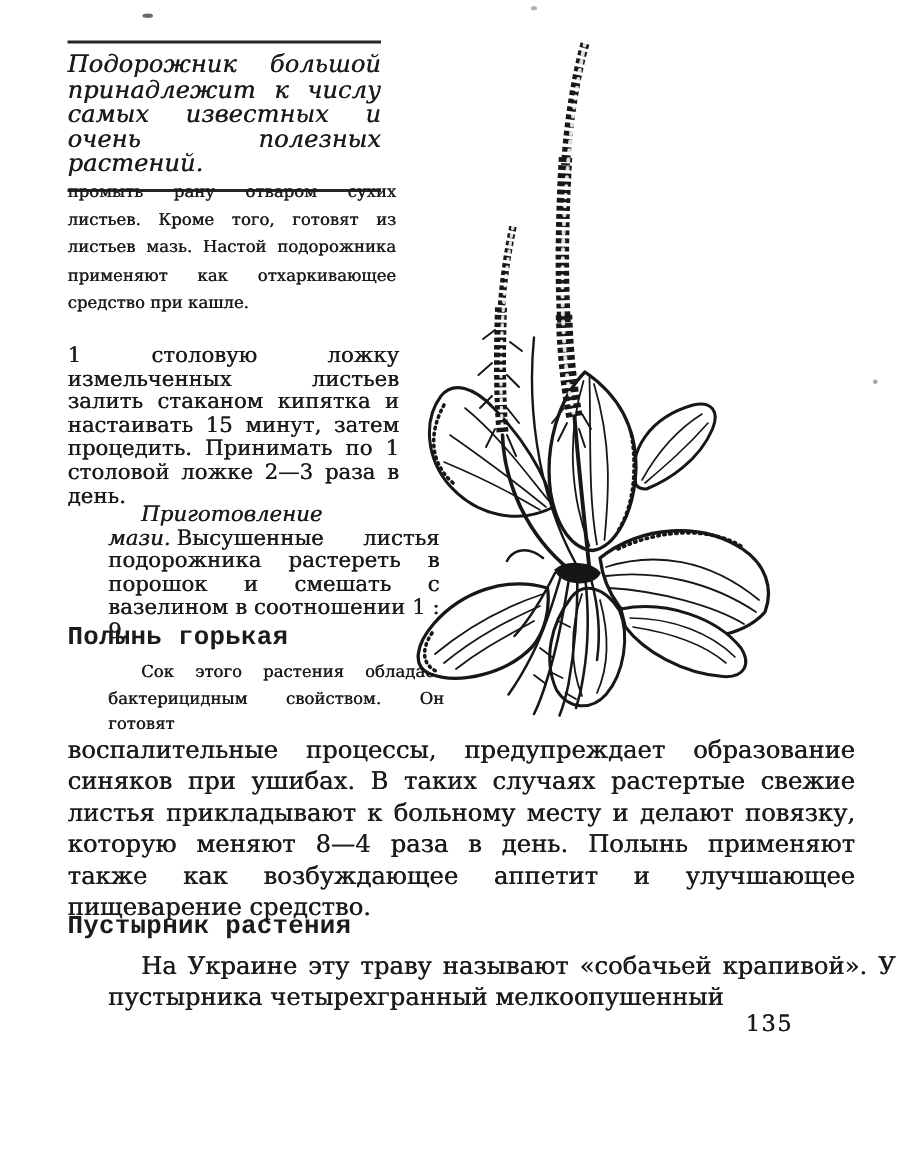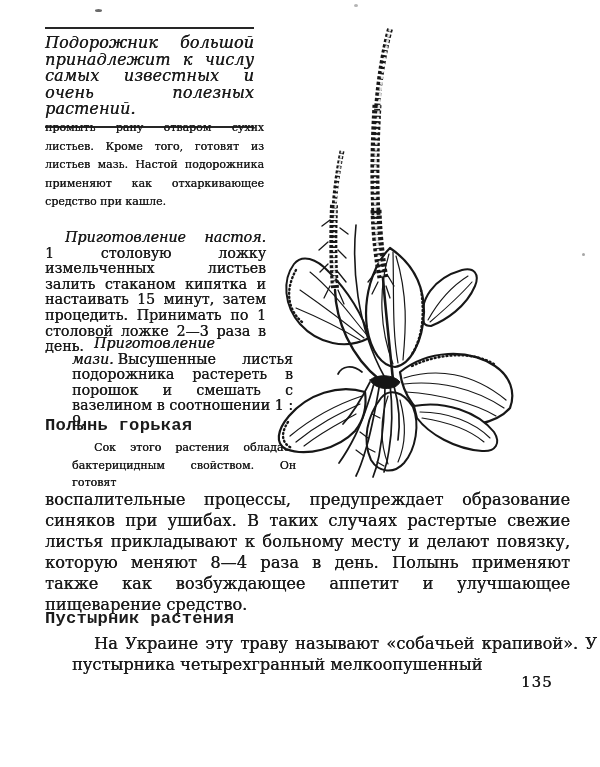--- a/index.html
+++ b/index.html
@@ -11,41 +11,40 @@
          padding:6px 0 8px 0;font-style:italic;font-size:16px;line-height:16.6px;text-align:justify;
          letter-spacing:0.1px;}
   
   .p-main{font-size:11px;line-height:18.6px;text-align:justify;}
   .p-small{font-size:14.2px;line-height:15.6px;text-align:justify;}
   .indent{text-indent:22px;margin-left:27px;}
   .lead-own-line{display:block;font-style:italic;text-indent:20px;text-align:justify;text-align-last:justify;}
   .lead-inline{font-style:italic;margin-right:4px;}
   .h-section{font-family:Liberation Mono, monospace;font-weight:bold;font-size:17.2px;letter-spacing:0.2px;}
   .p-wide{font-size:16.2px;line-height:21px;text-align:justify;}
-  .pagenum{font-size:15px;letter-spacing:1px;margin-left:24px;}
+  .pagenum{font-size:15px;letter-spacing:1px;}
   .speck{position:absolute;background:#6a6a6a;border-radius:50%;}
   svg{display:block;}
 </style>
 </head>
 <body>
 
 <div class="speck" style="left:95px;top:9px;width:7px;height:3px;"></div>
 <div class="speck" style="left:354px;top:4px;width:4px;height:3px;opacity:.5;"></div>
 <div class="speck" style="left:582px;top:253px;width:3px;height:3px;opacity:.6;"></div>
 
 <div class="abs quote ink">
   <span>Подорожник большой принадлежит к числу самых известных и очень полезных растений.</span>
 </div>
 
 <div class="abs p-main ink" style="left:45px;top:119px;width:219px;">
   <span>промыть рану отваром сухих листьев. Кроме того, готовят из листьев мазь. Настой подорожника применяют как отхаркивающее средство при кашле.</span>
 </div>
 
 <div class="abs p-small ink" style="left:45px;top:230px;width:221px;">
-  <span class="lead-own-line">Приготовление настоя.</span>
   <span>1 столовую ложку измельченных листьев залить стаканом кипятка и настаивать 15 минут, затем процедить. Принимать по 1 столовой ложке 2—3 раза в день.</span>
 </div>
 
 <div class="abs p-small ink indent" style="left:45px;top:336px;width:221px;">
   <span class="lead-inline">Приготовление мази.</span><span>Высушенные листья подорожника растереть в порошок и смешать с вазелином в соотношении 1 : 9.</span>
 </div>
 
 <div class="abs h-section" style="left:45px;top:416px;">Полынь горькая</div>
 
 <div class="abs p-main ink indent" style="left:45px;top:439px;width:224px;line-height:17.6px;">

